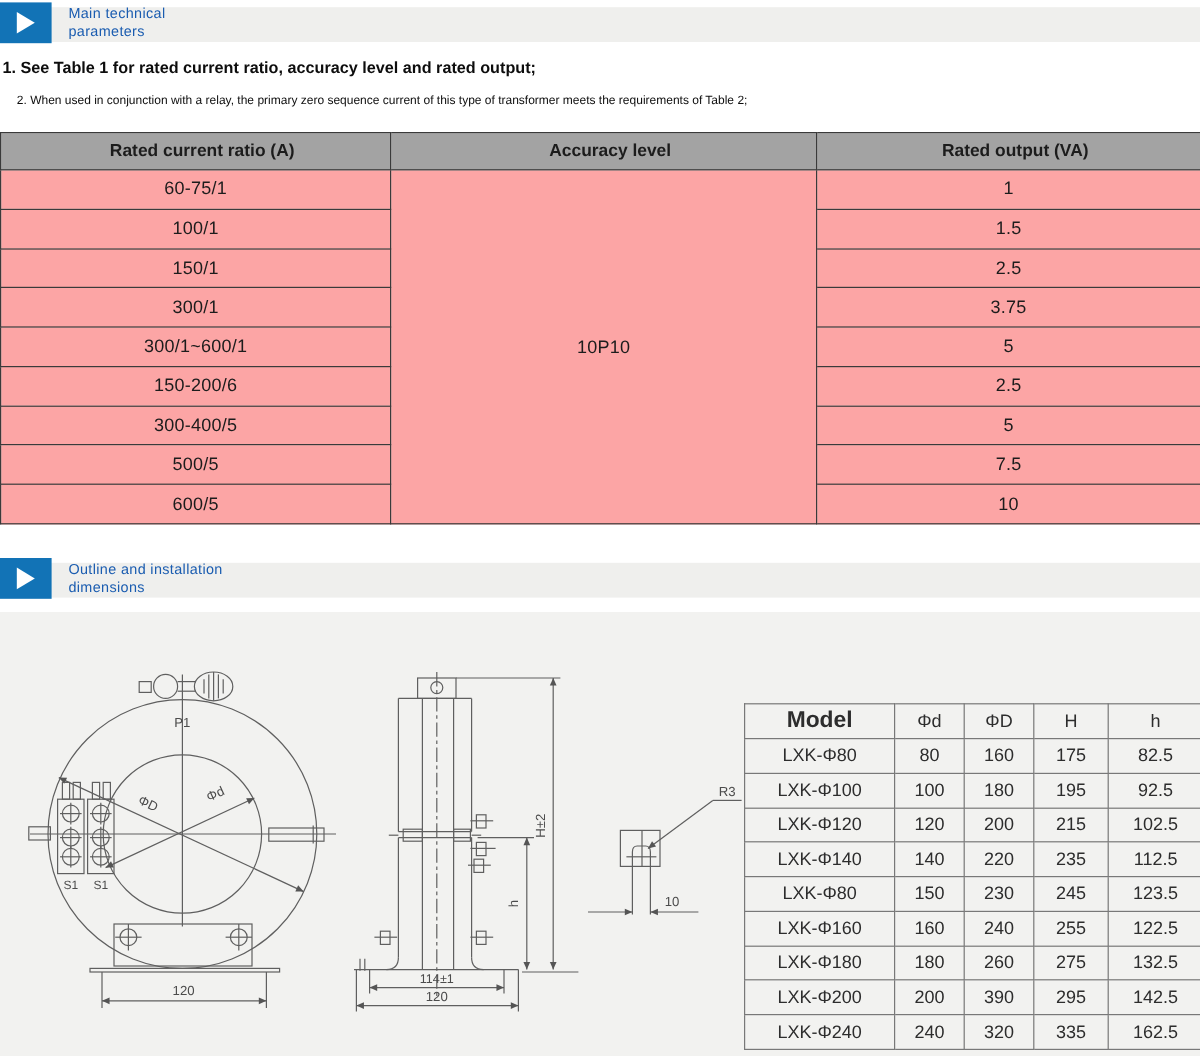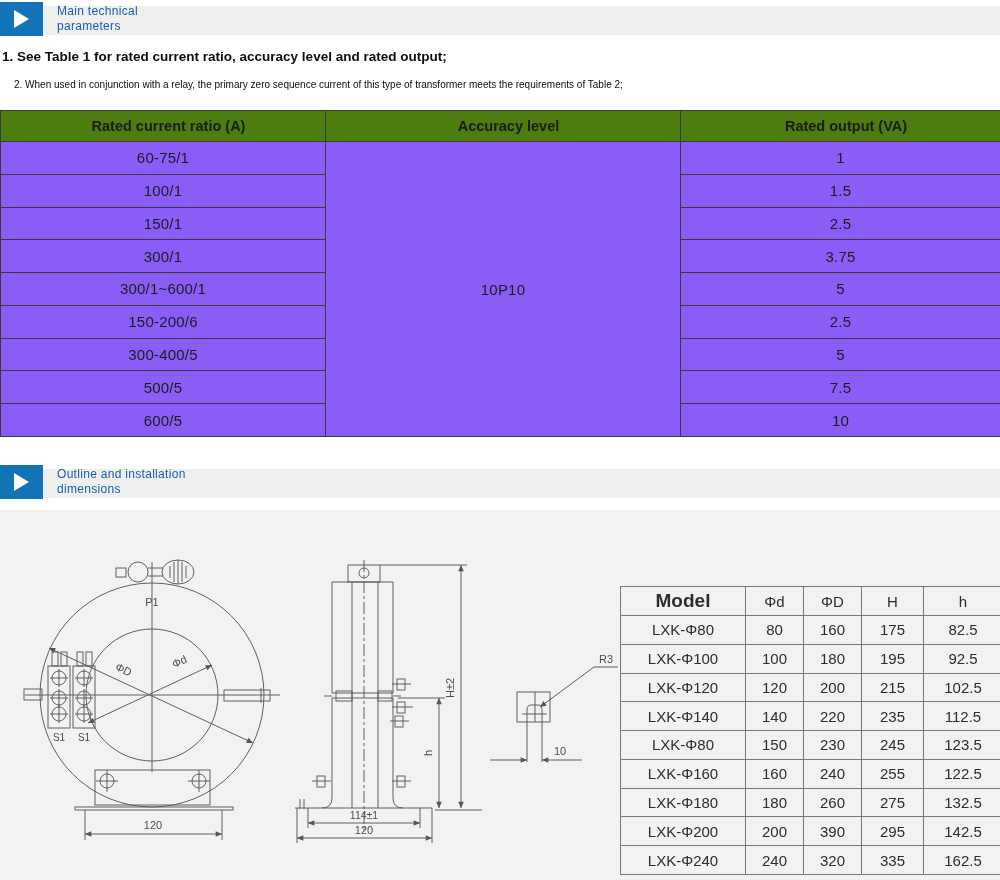--- a/index.html
+++ b/index.html
@@ -33,22 +33,22 @@
   .note-1 { position: absolute; left: 2px; top: 49px; font-size: 13.5px; font-weight: bold; color: #0d0d0d; }
   .note-2 { position: absolute; left: 14px; top: 79px; font-size: 10px; font-weight: normal; color: #0d0d0d; }
   
   table.ratings {
     position: absolute; left: 0; top: 110px; width: 1000px; height: 327px;
     border-collapse: collapse; table-layout: fixed;
     text-align: center; font-size: 15px; color: #1c1c1c;
   }
   .ratings th, .ratings td { border: 1.6px solid #3a3a3a; padding: 0; vertical-align: middle; }
   .ratings thead tr { height: 31px; }
-  .ratings th { background: #4d7c0f; font-size: 14.5px; font-weight: bold; padding-left: 11px; }
-  .ratings td { background: #8b5cf6; letter-spacing: 0.2px; }
+  .ratings th { background: #a3a3a3; font-size: 14.5px; font-weight: bold; padding-left: 11px; }
+  .ratings td { background: #fca5a5; letter-spacing: 0.2px; }
   
   table.dims {
     position: absolute; left: 620px; top: 586px; width: 382px; height: 289px;
     border-collapse: collapse; table-layout: fixed;
     text-align: center; font-size: 15px; color: #2d2d2d;
   }
   .dims th, .dims td { border: 1px solid #787878; padding: 0; vertical-align: middle; font-weight: normal; }
   .dims th.model-h { font-weight: bold; font-size: 19px; }
   
   .panel {

